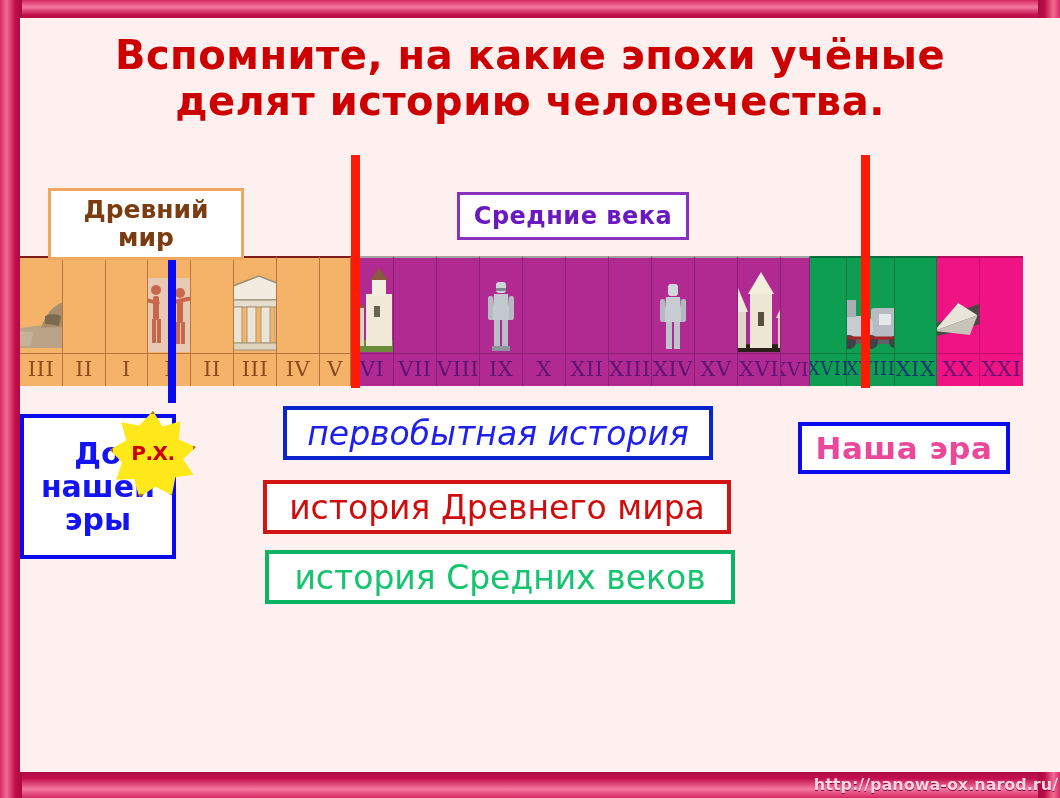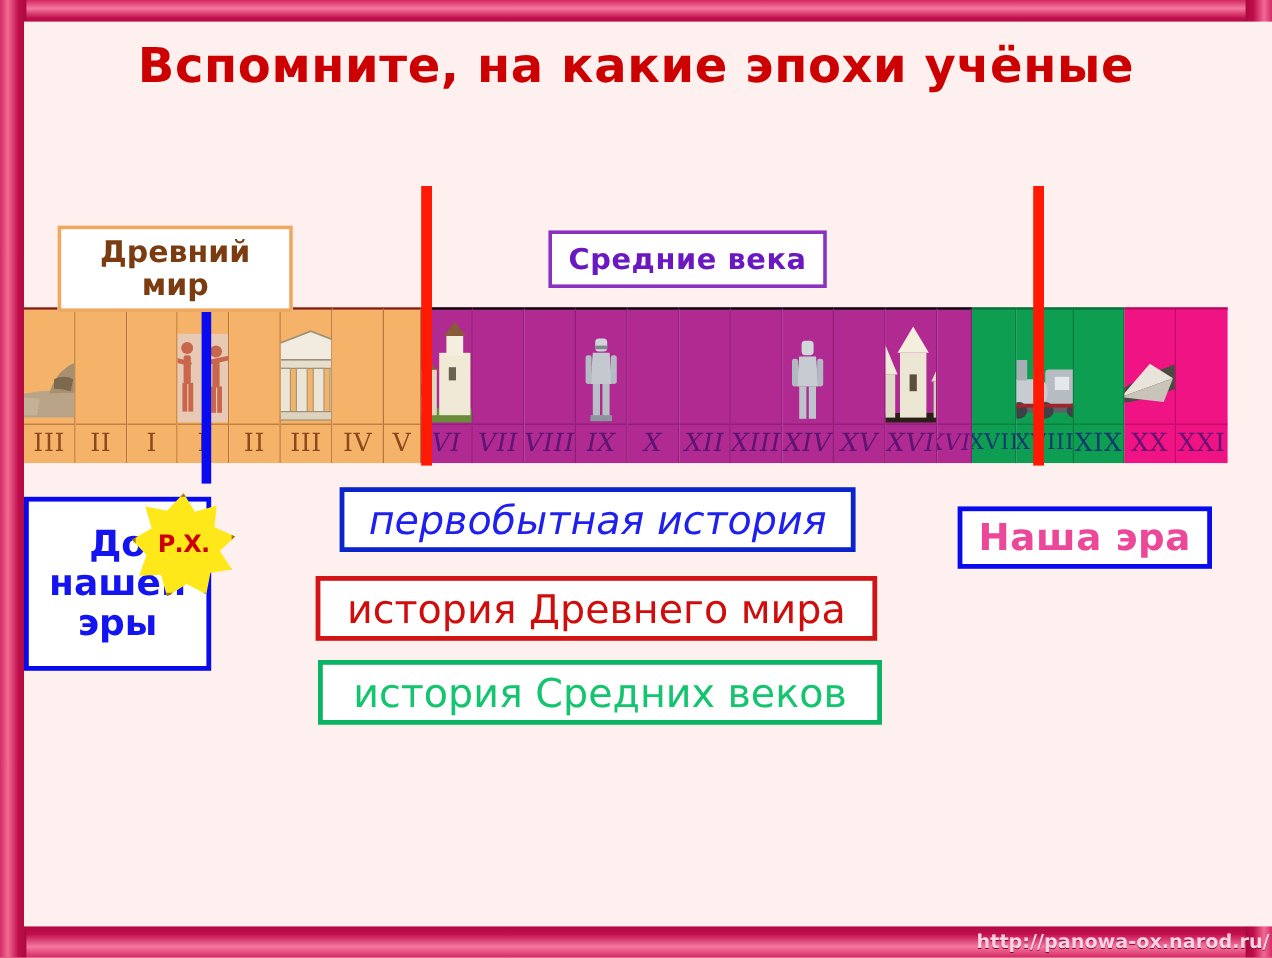--- a/index.html
+++ b/index.html
@@ -125,22 +125,21 @@
     content: "";
     position: absolute;
     left: 0; right: 0; bottom: 32px;
     height: 1px;
     background: #b8743a;
   }
   
   .seg-purple .cell {
     background: #b02a92;
     border-right: 1px solid #8d1f75;
-    border-top: 2px solid #000000;
-    font-style: italic;
+    border-top: 2px solid #a3a3a3;
   }
   .seg-purple .cell .num { color: #5d1472; }
   .seg-purple .cell::after {
     content: "";
     position: absolute;
     left: 0; right: 0; bottom: 32px;
     height: 1px;
     background: #8d1f75;
   }
   
@@ -361,20 +360,21 @@
     <div id="frame-sheen-t"></div>
     <div id="frame-sheen-b"></div>
     <div id="frame-sheen-l"></div>
     <div id="frame-sheen-r"></div>
   </div>
 
   <div id="canvas">
 
     <div id="title">
       <span class="tl">Вспомните, на какие эпохи учёные</span>
+      <span class="tl">делят историю человечества.</span>
     </div>
 
     <div id="timeline">
 
       <div class="seg seg-orange">
         <div class="cell" style="width:43px">
           <svg class="art" width="120" height="66" viewBox="0 0 120 66">
             <path d="M4 62 L8 46 Q22 40 40 42 Q58 38 76 40 L104 44 L112 62 Z" fill="#b9a487"></path>
             <path d="M60 42 Q66 22 82 16 Q96 12 102 22 L106 44 Q86 40 60 42 Z" fill="#a8906f"></path>
             <path d="M84 18 Q94 14 100 22 L101 32 Q92 28 84 30 Z" fill="#8e7a5c"></path>

